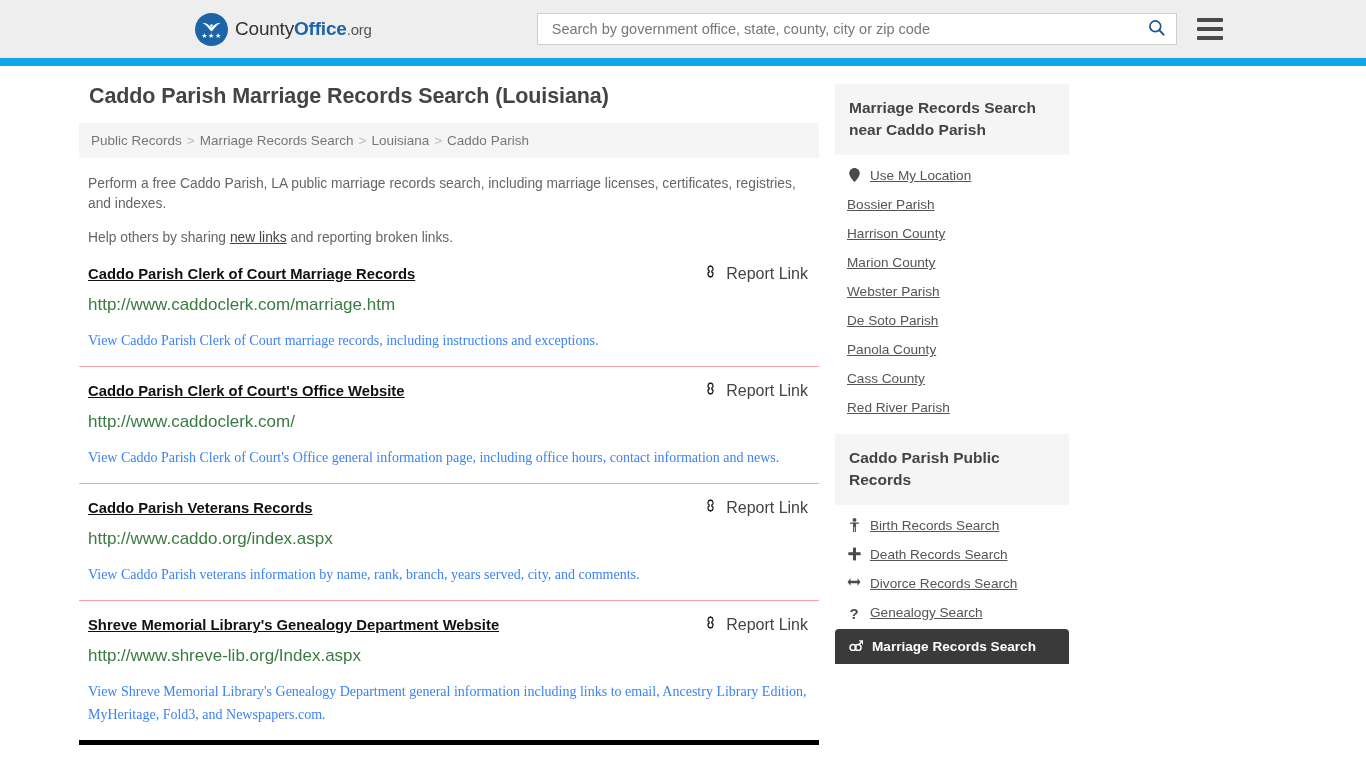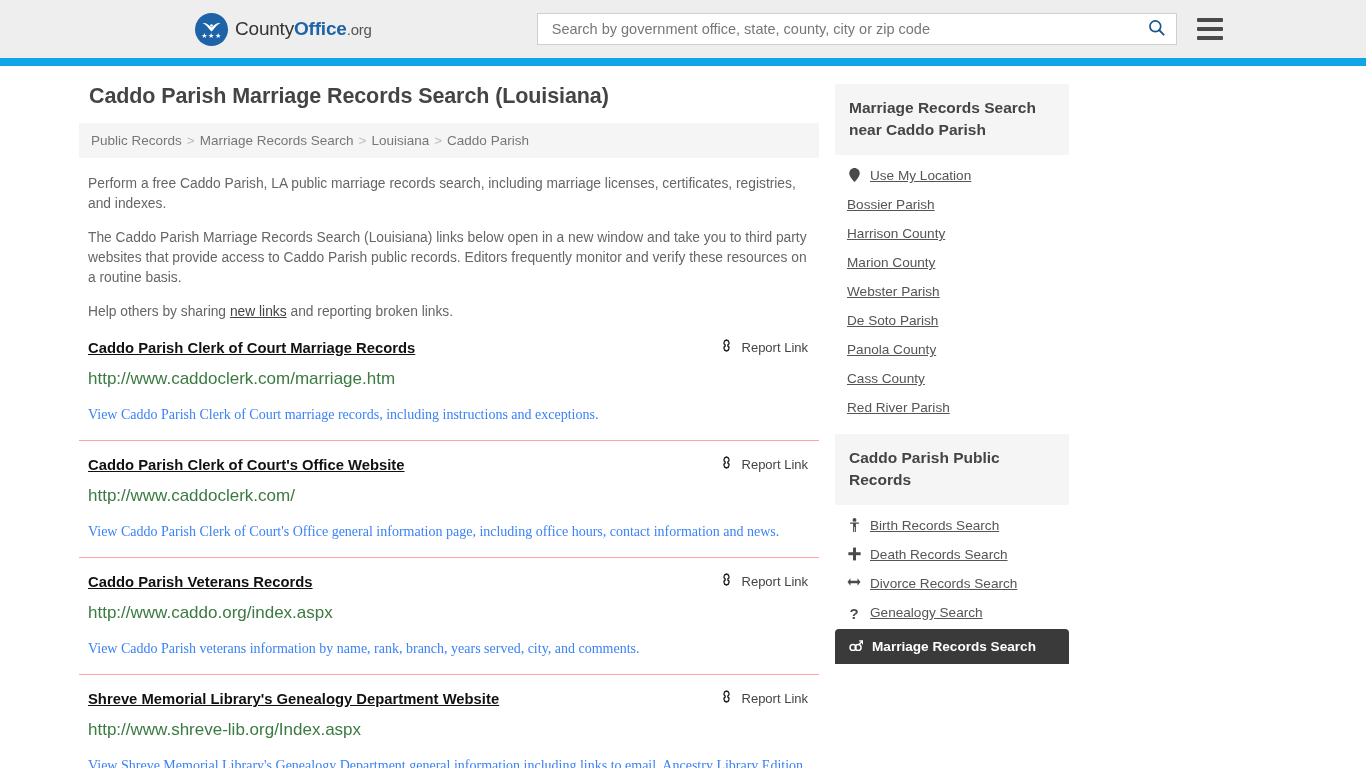--- a/index.html
+++ b/index.html
@@ -187,21 +187,21 @@
     color: #111111;
     text-decoration: underline;
     cursor: pointer;
     line-height: 20px;
   }
   .report-link {
     display: flex;
     align-items: center;
     gap: 8px;
     color: #444444;
-    font-size: 13px;
+    font-size: 16px;
     white-space: nowrap;
     cursor: pointer;
     margin-left: 20px;
     flex: none;
     padding-right: 7px;
   }
   .result-url {
     font-size: 17px;
     color: #3b7a41;
     margin-top: 12px;
@@ -303,21 +303,20 @@
     <div class="main-col">
 
       <h1 class="page-title">Caddo Parish Marriage Records Search (Louisiana)</h1>
 
       <div class="breadcrumb">
         <a href="#">Public Records</a><span class="sep">&gt;</span><a href="#">Marriage Records Search</a><span class="sep">&gt;</span><a href="#">Louisiana</a><span class="sep">&gt;</span><a href="#">Caddo Parish</a>
       </div>
 
       <div class="intro">
         <p>Perform a free Caddo Parish, LA public marriage records search, including marriage licenses, certificates, registries, and indexes.</p>
-        <p>The Caddo Parish Marriage Records Search (Louisiana) links below open in a new window and take you to third party websites that provide access to Caddo Parish public records. Editors frequently monitor and verify these resources on a routine basis.</p>
         <p><span>Help others by sharing </span><a href="#">new links</a><span> and reporting broken links.</span></p>
       </div>
 
       <div class="results">
 
         <div class="result">
           <div class="result-head">
             <a class="result-title" href="#">Caddo Parish Clerk of Court Marriage Records</a>
             <span class="report-link">
               <span>

